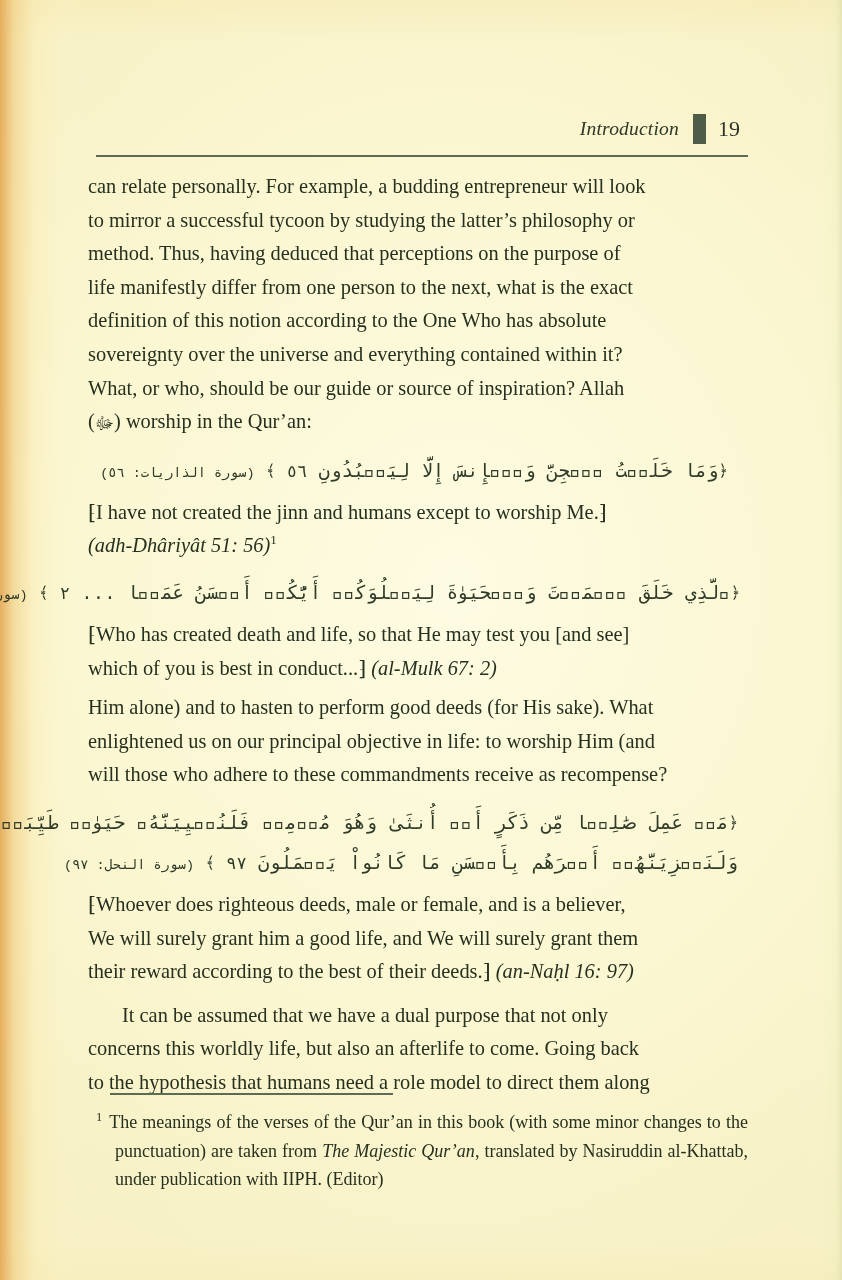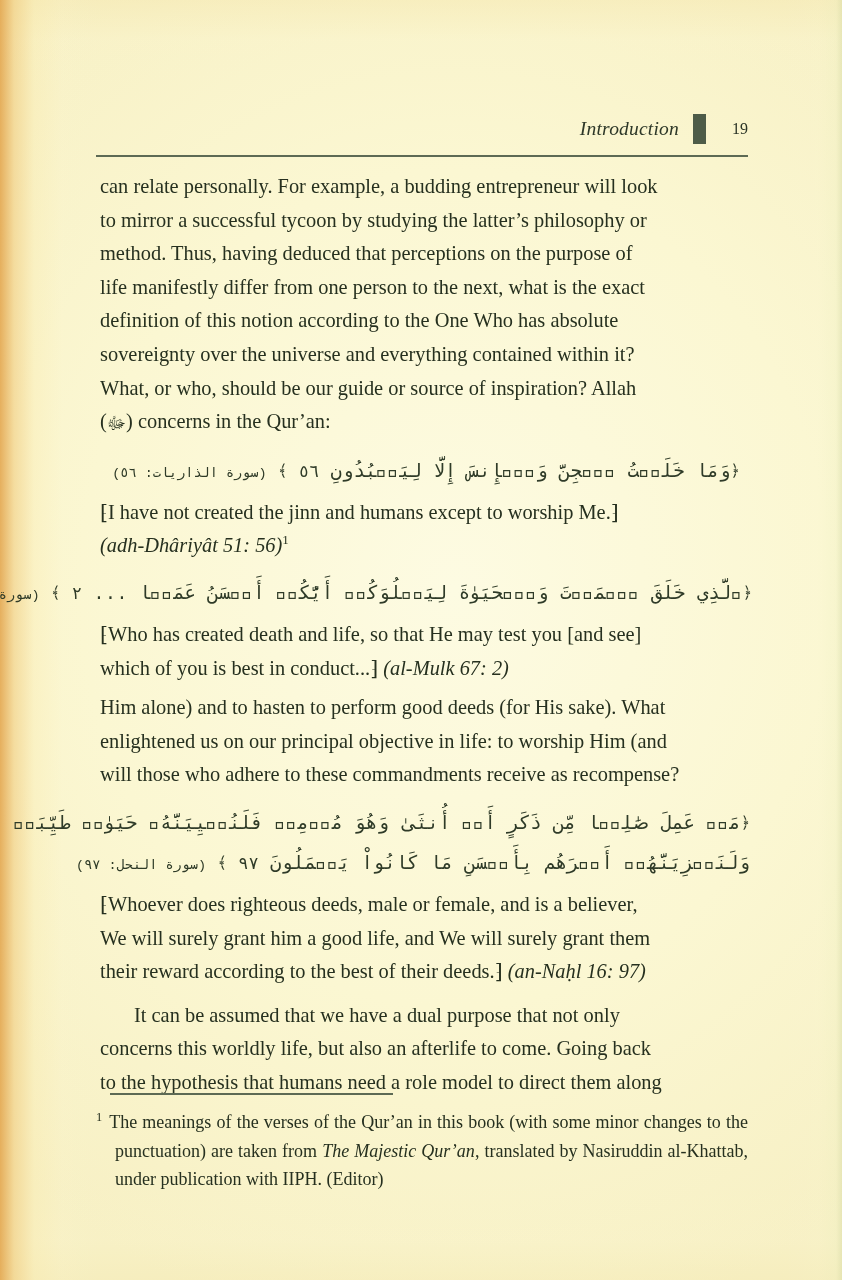--- a/index.html
+++ b/index.html
@@ -62,39 +62,38 @@
     white-space: nowrap;
   }
   #header .head-bar {
     width: 13px;
     height: 30px;
     background: #4e5c48;
     margin: 0 12px 0 14px;
     flex: none;
   }
   #header .head-folio {
-    font-size: 16px;
+    font-size: 22px;
     color: #2b3426;
     min-width: 30px;
-    text-align: right;
   }
 
   #header-rule {
     position: absolute;
     left: 96px;
     top: 155px;
     width: 652px;
     height: 0;
     border-top: 2.1px solid #5d6a54;
   }
 
   
   #content {
     position: absolute;
-    left: 100px;
+    left: 88px;
     top: 170px;
     width: 652px;
     color: #26301f;
     font-size: 20.4px;
     line-height: 33.6px;
     text-align: justify;
     text-justify: inter-word;
   }
   .para {
     margin: 0;
@@ -203,21 +202,21 @@
   <div id="content">
 
     <div class="para">
       <span class="pline">can relate personally. For example, a budding entrepreneur will look</span>
       <span class="pline">to mirror a successful tycoon by studying the latter’s philosophy or</span>
       <span class="pline">method. Thus, having deduced that perceptions on the purpose of</span>
       <span class="pline">life manifestly differ from one person to the next, what is the exact</span>
       <span class="pline">definition of this notion according to the One Who has absolute</span>
       <span class="pline">sovereignty over the universe and everything contained within it?</span>
       <span class="pline">What, or who, should be our guide or source of inspiration? Allah</span>
-      <span class="pline"><span>(</span><span class="honorific">ﷻ</span><span>) concerns in the Qur’an:</span></span>
+      <span class="pline"><span>(</span><span class="honorific">ﷻ</span><span>) worship in the Qur’an:</span></span>
     </div>
 
     <div class="gap-s"></div>
 
     <div class="v-block">
       <div class="arabic a-row"><span class="orn">﴿</span><span>وَمَا خَلَقۡتُ ٱلۡجِنَّ وَٱلۡإِنسَ إِلَّا لِيَعۡبُدُونِ</span> <span class="ayah-mark">٥٦</span> <span class="orn">﴾</span> <span class="ref">(سورة الذاريات: ٥٦)</span></div>
     </div>
 
     <div class="trans">
       <span class="pline">⁅I have not created the jinn and humans except to worship Me.⁆</span>

